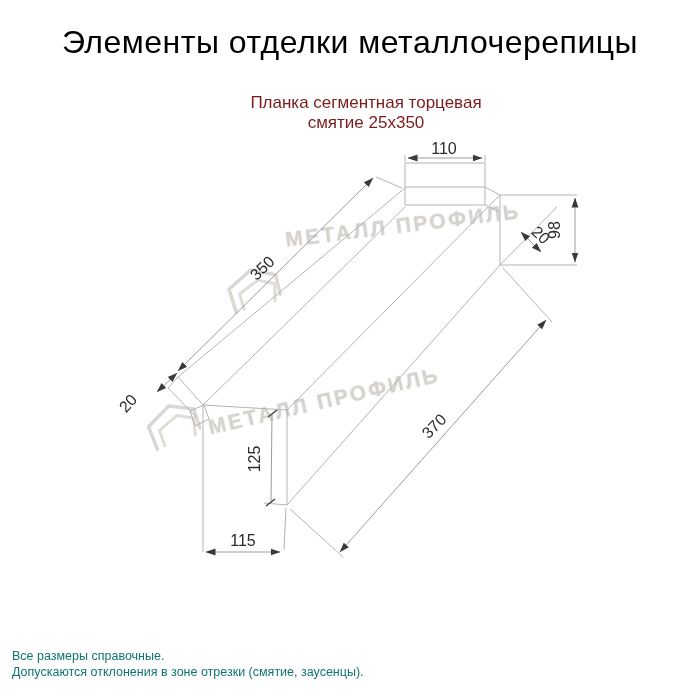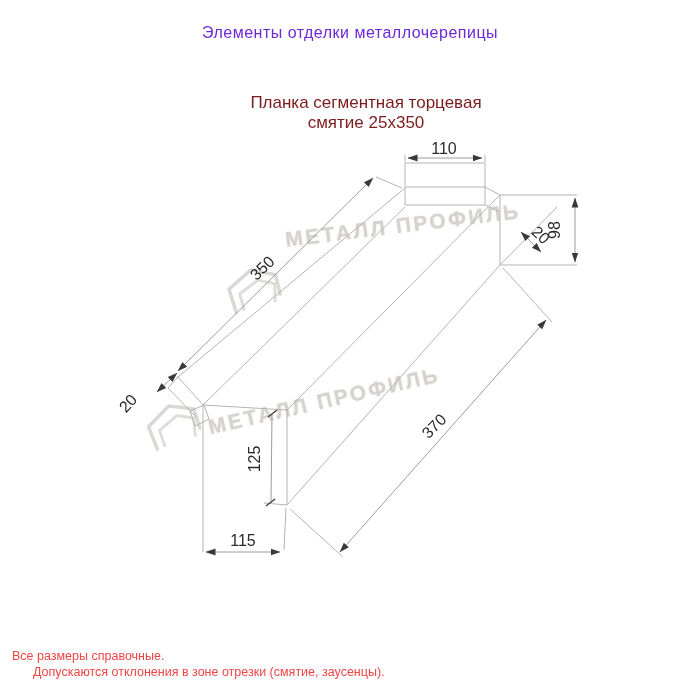--- a/index.html
+++ b/index.html
@@ -2,45 +2,45 @@
 <html><head>
 <meta charset="utf-8">
 <style>
   html,body{margin:0;padding:0;background:#fff;}
   .stage{
     position:relative;width:700px;height:700px;background:#ffffff;
     font-family:"Liberation Sans", sans-serif;overflow:hidden;
   }
   .page-title{
     position:absolute;top:24px;left:0;width:100%;text-align:center;
-    font-size:16px;color:#6d28d9;letter-spacing:.5px;
+    font-size:32px;color:#000000;letter-spacing:.5px;
   }
   .subtitle{
     position:absolute;top:93px;left:0;width:100%;text-align:center;
     font-size:17px;line-height:20px;color:#7b1b1b;padding-left:16px;
   }
   .drawing-svg{position:absolute;left:0;top:0;}
   .shape{stroke:#b4b4b4;stroke-width:1;fill:none;}
   .dim{stroke:#9c9c9c;stroke-width:1;fill:none;}
   .tick{stroke:#3a3a3a;stroke-width:1.3;}
   .dimlabel{
     font-family:"Liberation Sans", sans-serif;font-size:16px;fill:#2b2b2b;
     text-anchor:middle;
   }
   .wm-text{
     position:absolute;font-size:21px;font-weight:700;letter-spacing:2.5px;
     color:#b5afa7;opacity:.55;white-space:nowrap;
     text-shadow:0 0 2px #ccc7bf;transform-origin:left top;
   }
   .wm-logo{position:absolute;opacity:.5;transform-origin:left top;}
   .footer{
-    position:absolute;left:12px;font-size:12.5px;color:#ef4444;line-height:16px;
+    position:absolute;left:12px;font-size:12.5px;color:#0f766e;line-height:16px;
   }
   .footer.l1{top:648px;}
-  .footer.l2{top:664px;margin-left:21px;}
+  .footer.l2{top:664px;}
 </style>
 </head>
 <body>
 
 <div class="stage">
 
   <div class="page-title">Элементы отделки металлочерепицы</div>
 
   <div class="subtitle">
     <div>Планка сегментная торцевая</div>

